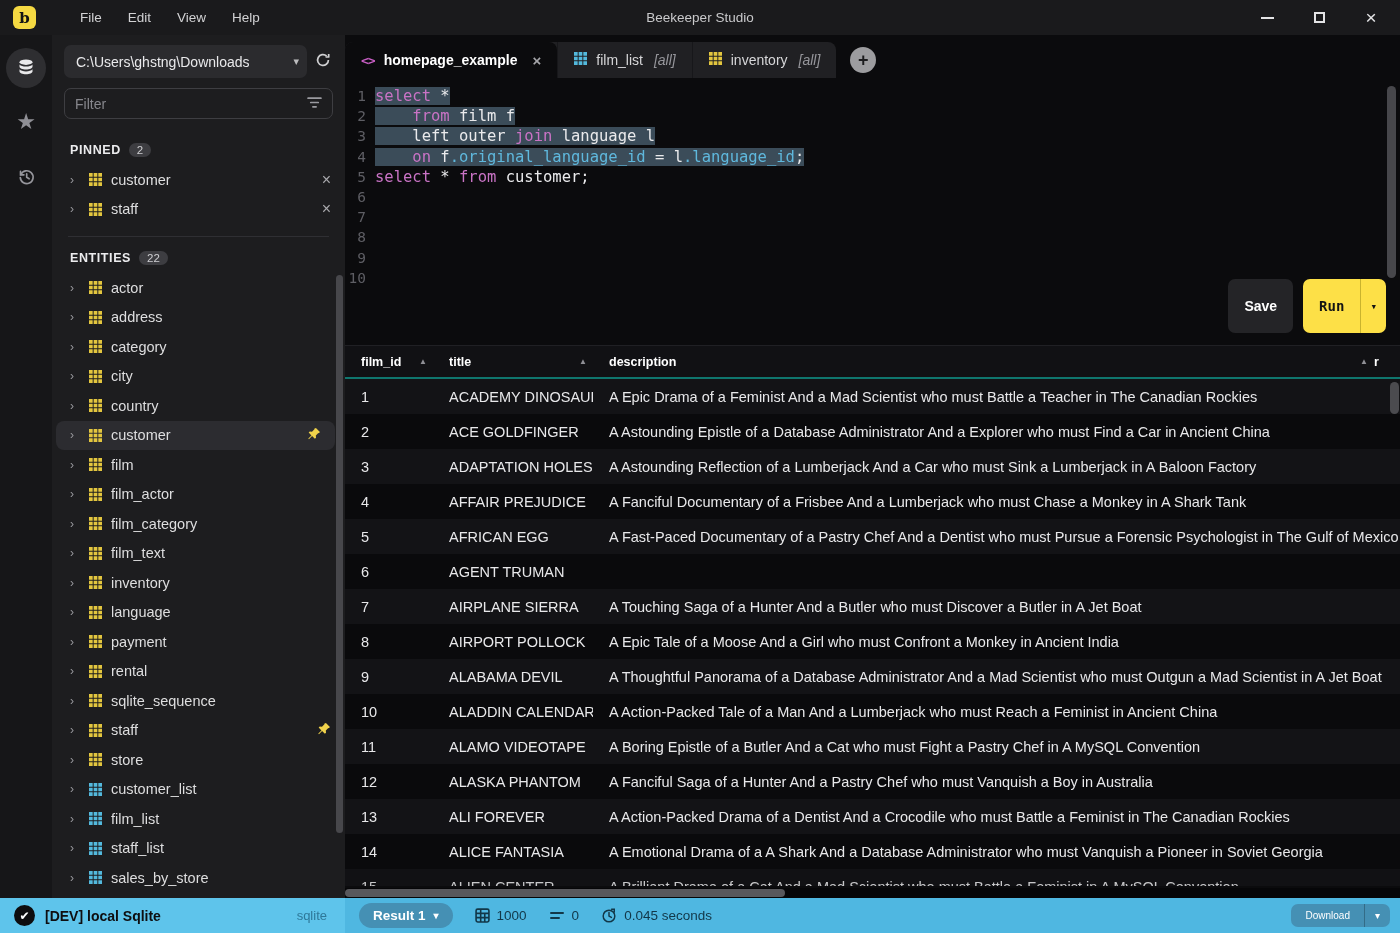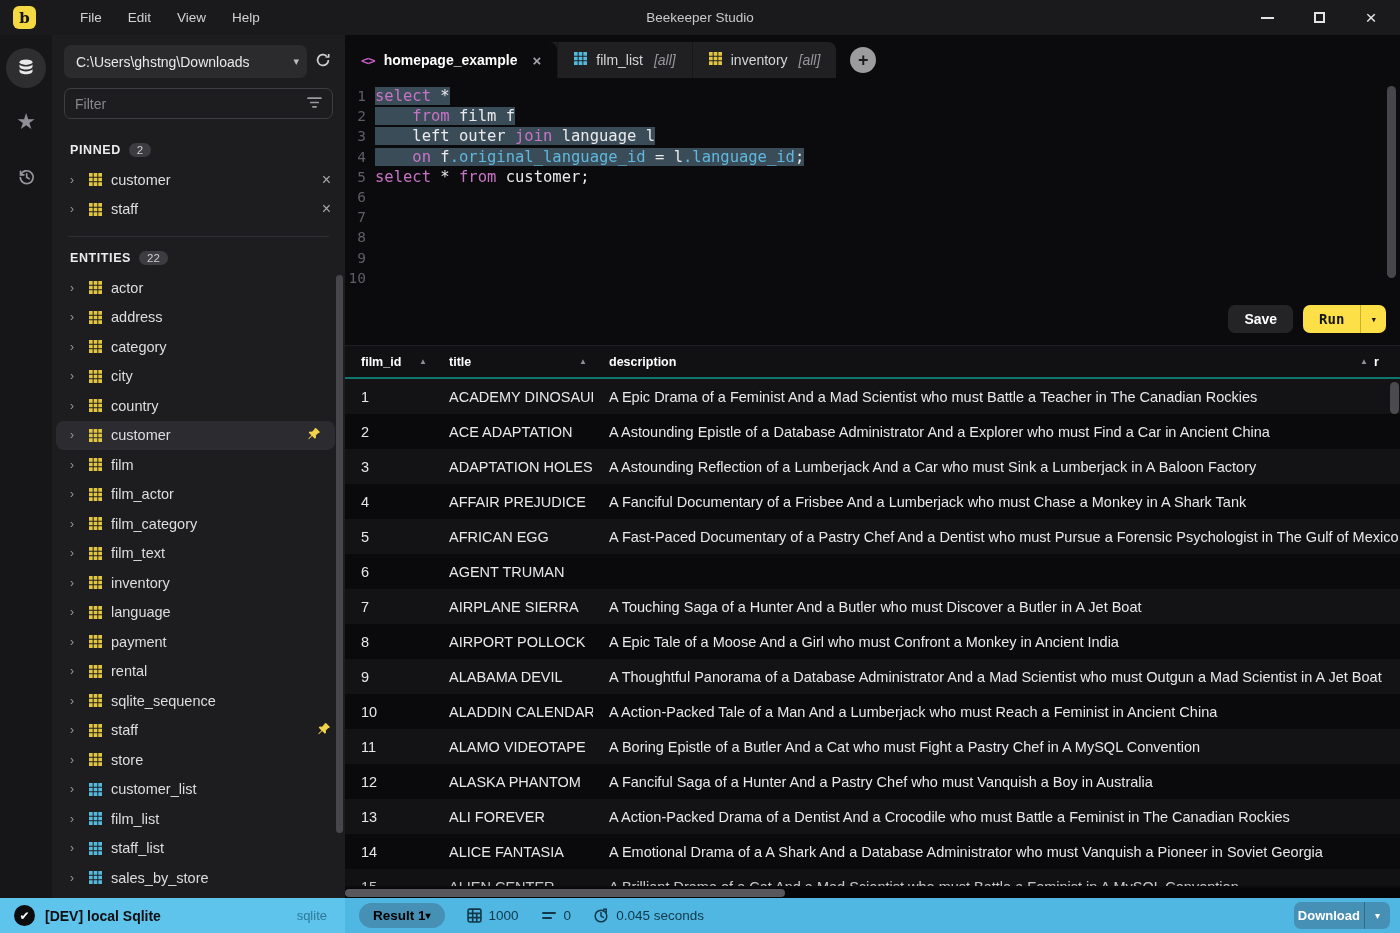--- a/index.html
+++ b/index.html
@@ -73,21 +73,21 @@
   .code-line { display:flex; height:20.2px; align-items:center; }
   .ln { width:30px; text-align:right; color:#5e5e64; font-size:14.5px; padding-right:9px; flex:none; }
   .lc { white-space:pre; font-size:15.5px; color:#eaeaec; }
   .lc.sel { background:#3b4c59; }
   .tok-kw { color:#c973c5; }
   .tok-pl { color:#eaeaec; }
   .tok-fld { color:#5fb8dd; }
   .editor-scroll { position:absolute; right:4px; top:8px; width:9px; height:192px; background:#47474b; border-radius:5px; }
   .editor-actions { position:absolute; right:14px; bottom:12px; display:flex; gap:10px; }
   .btn-save { background:#242427; color:#fff; font-weight:bold; font-size:14px; border:none; border-radius:7px;
-              padding:6px 16px; }
+              padding:19px 16px; }
   .btn-run { display:flex; align-items:stretch; background:#fde047; border-radius:7px; overflow:hidden; }
   .btn-run-main { color:#141414; font-weight:bold; font-size:14px; padding:6px 16px; display:flex; align-items:center; }
   .btn-run-caret { border-left:1px solid #c9b32e; padding:0 9px; display:flex; align-items:center; color:#141414; font-size:11px; }
 
   
   .results { flex:1; position:relative; display:flex; flex-direction:column; overflow:hidden; border-top:1px solid #202024; }
   .thead { height:33px; display:flex; align-items:center; background:#111114; border-bottom:2px solid #0f766e;
            font-size:12.5px; font-weight:bold; color:#fff; flex:none; }
   .th { display:flex; align-items:center; justify-content:space-between; padding:0 6px 0 16px; }
   .th-id { width:88px; flex:none; }
@@ -108,26 +108,26 @@
   .hscroll-thumb { position:absolute; left:0; top:1px; width:440px; height:8px; background:#58585c; border-radius:4px; }
   .vscroll-table { position:absolute; right:1px; top:36px; width:9px; height:32px; background:#4b4b4f; border-radius:5px; }
 
   
   .statusbar { height:35px; display:flex; align-items:center; background:#4fb7e1; position:relative; }
   .status-left { width:345px; height:100%; background:#5ec4eb; display:flex; align-items:center; padding:0 14px 0 14px; gap:10px; flex:none; }
   .check-circle { width:21px; height:21px; border-radius:50%; background:#0d0d0f; color:#fff; font-size:12px;
                   display:flex; align-items:center; justify-content:center; flex:none; }
   .conn-label { color:#0e0e10; font-weight:bold; font-size:14px; flex:1; }
   .dialect { color:#2e7899; font-size:13px; padding-right:4px; }
-  .result-btn { margin-left:14px; background:#4590b4; color:#000000; font-weight:bold; font-size:13.5px;
-                border-radius:15px; padding:5px 14px; display:flex; align-items:center; }
+  .result-btn { margin-left:14px; background:#4590b4; color:#ffffff; font-weight:bold; font-size:13.5px;
+                border-radius:15px; padding:5px 14px; display:flex; align-items:center; gap:8px; }
   .result-btn .caret { font-size:10px; }
   .status-stat { display:flex; align-items:center; gap:7px; margin-left:22px; color:#123748; font-size:13.5px; }
   .download-btn { margin-left:auto; margin-right:10px; background:#4590b4; border-radius:7px; display:flex; overflow:hidden; }
-  .download-main { color:#fff; font-weight:bold; font-size:13px; padding:6px 4px; }
+  .download-main { color:#fff; font-weight:normal; font-size:10px; padding:6px 14px; }
   .download-caret { border-left:1px solid rgba(0,0,0,.25); color:#fff; display:flex; align-items:center; padding:0 10px; font-size:10px; }
 </style>
 </head>
 <body>
 
 <div class="titlebar">
   <div class="logo">b</div>
   <div class="menus" id="menus">
       <div class="menu-item">File</div>
       <div class="menu-item">Edit</div>
@@ -521,21 +521,21 @@
         </div>
       </div>
       <div class="tbody" id="tbody">
           <div class="trow">
             <div class="td-id">1</div>
             <div class="td-title">ACADEMY DINOSAUR</div>
             <div class="td-desc">A Epic Drama of a Feminist And a Mad Scientist who must Battle a Teacher in The Canadian Rockies</div>
           </div>
           <div class="trow">
             <div class="td-id">2</div>
-            <div class="td-title">ACE ADAPTATION</div>
+            <div class="td-title">ACE GOLDFINGER</div>
             <div class="td-desc">A Astounding Epistle of a Database Administrator And a Explorer who must Find a Car in Ancient China</div>
           </div>
           <div class="trow">
             <div class="td-id">3</div>
             <div class="td-title">ADAPTATION HOLES</div>
             <div class="td-desc">A Astounding Reflection of a Lumberjack And a Car who must Sink a Lumberjack in A Baloon Factory</div>
           </div>
           <div class="trow">
             <div class="td-id">4</div>
             <div class="td-title">AFFAIR PREJUDICE</div>

